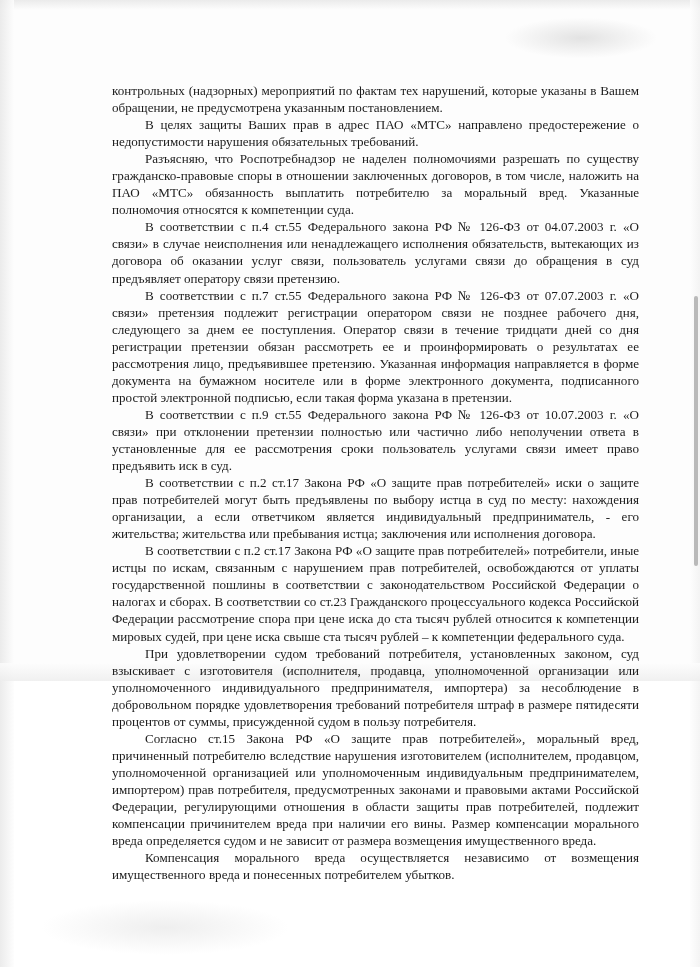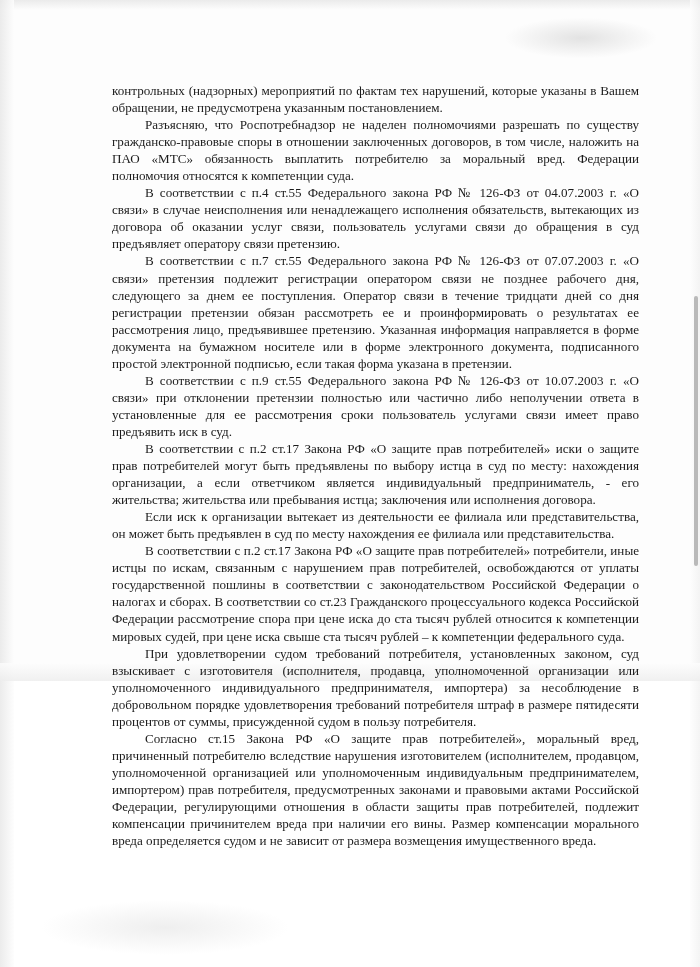--- a/index.html
+++ b/index.html
@@ -113,25 +113,26 @@
 <div class="page">
   <div class="page-edge-top"></div>
   <div class="page-edge-left"></div>
   <div class="page-edge-right"></div>
   <div class="page-edge-bottom"></div>
   <div class="smudge"></div>
   <div class="smudge2"></div>
 
   <div class="doc-body">
     <p class="para noindent">контрольных (надзорных) мероприятий по фактам тех нарушений, которые указаны в Вашем обращении, не предусмотрена указанным постановлением.</p>
-    <p class="para">Разъясняю, что Роспотребнадзор не наделен полномочиями  разрешать по существу гражданско-правовые споры в отношении заключенных договоров, в том числе, наложить на ПАО «МТС» обязанность выплатить потребителю  за моральный вред. Федерации полномочия относятся к компетенции суда.</p>
+    <p class="para">В целях защиты Ваших прав в адрес ПАО «МТС» направлено  предостережение о недопустимости нарушения обязательных требований.</p>
+    <p class="para">Разъясняю, что Роспотребнадзор не наделен полномочиями  разрешать по существу гражданско-правовые споры в отношении заключенных договоров, в том числе, наложить на ПАО «МТС» обязанность выплатить потребителю  за моральный вред. Указанные полномочия относятся к компетенции суда.</p>
     <p class="para">В соответствии с п.4 ст.55 Федерального закона РФ  № 126-ФЗ от 04.07.2003 г. «О связи» в случае неисполнения или ненадлежащего исполнения обязательств, вытекающих из договора об оказании услуг связи, пользователь услугами связи до обращения в суд предъявляет оператору связи претензию.</p>
     <p class="para">В соответствии с п.7 ст.55 Федерального закона РФ  № 126-ФЗ от 07.07.2003 г. «О связи» претензия подлежит регистрации оператором связи не позднее рабочего дня, следующего за днем ее поступления. Оператор связи в течение тридцати дней со дня регистрации претензии обязан рассмотреть ее и проинформировать о результатах ее рассмотрения лицо, предъявившее претензию.  Указанная информация направляется в форме документа на бумажном носителе или  в форме электронного документа, подписанного простой электронной подписью, если такая форма указана в претензии.</p>
     <p class="para">В соответствии с п.9 ст.55 Федерального закона РФ  № 126-ФЗ от 10.07.2003 г. «О связи» при отклонении претензии полностью или частично либо неполучении ответа в установленные для ее рассмотрения сроки пользователь услугами связи имеет право предъявить иск в суд.</p>
     <p class="para">В соответствии с п.2 ст.17 Закона РФ «О защите прав потребителей» иски о защите прав потребителей могут быть предъявлены по выбору истца в суд по месту: нахождения организации, а если ответчиком является индивидуальный предприниматель, - его жительства; жительства или пребывания истца; заключения или исполнения договора.</p>
-    <p class="para">Если иск к организации вытекает из деятельности ее филиала или представительства, он может быть предъявлен в суд по месту нахождения ее филиала или представительства.</p>
     <p class="para">В соответствии с п.2 ст.17 Закона РФ «О защите прав потребителей» потребители, иные истцы по искам, связанным с нарушением прав потребителей, освобождаются от уплаты государственной пошлины в соответствии с законодательством Российской Федерации о налогах и сборах. В соответствии со ст.23 Гражданского процессуального кодекса Российской Федерации рассмотрение спора при цене иска до ста тысяч рублей относится к компетенции мировых судей, при цене иска свыше ста тысяч рублей – к компетенции федерального суда.</p>
     <p class="para">При удовлетворении судом требований потребителя, установленных законом, суд взыскивает с изготовителя (исполнителя, продавца, уполномоченной организации или уполномоченного индивидуального предпринимателя, импортера) за несоблюдение в добровольном порядке удовлетворения требований потребителя штраф в размере пятидесяти процентов от суммы, присужденной судом в пользу потребителя.</p>
     <p class="para">Согласно  ст.15 Закона РФ «О защите прав потребителей», моральный вред, причиненный потребителю вследствие нарушения изготовителем (исполнителем, продавцом, уполномоченной организацией или уполномоченным индивидуальным предпринимателем, импортером) прав потребителя, предусмотренных законами и правовыми актами Российской Федерации, регулирующими отношения в области защиты прав потребителей, подлежит компенсации причинителем вреда при наличии его вины. Размер компенсации морального вреда определяется судом и не зависит от размера возмещения имущественного вреда.</p>
+    <p class="para">Компенсация морального вреда осуществляется независимо от возмещения имущественного вреда и понесенных потребителем убытков.</p>
   </div>
 
   <div class="scrollbar"></div>
 </div>
 
 </body></html>

